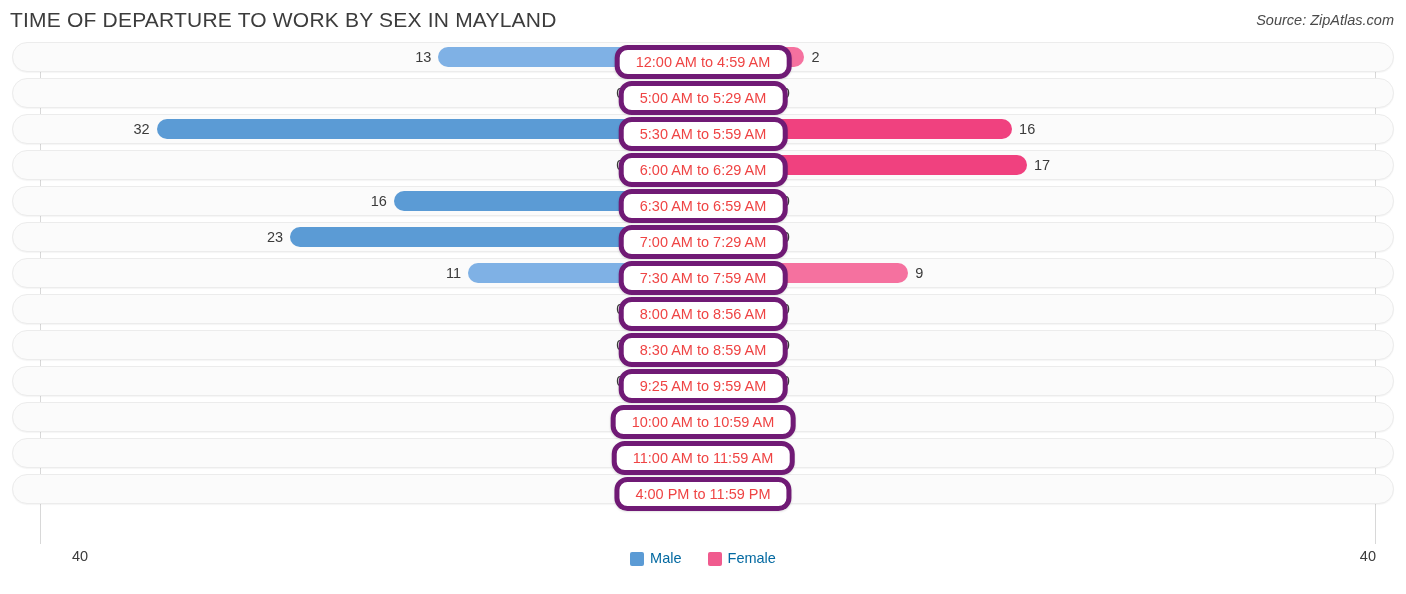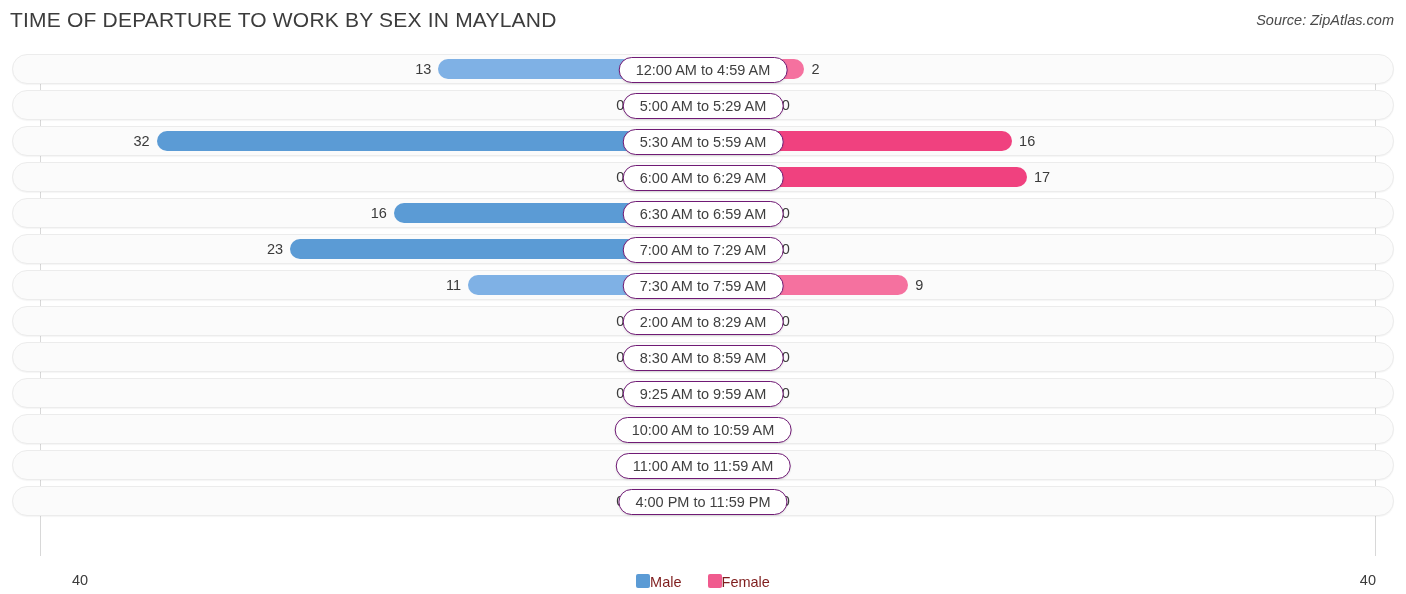--- a/index.html
+++ b/index.html
@@ -32,21 +32,21 @@
     right: 12px; top: 12px;
     font-size: 14.5px;
     font-style: italic;
     color: #4a4a4a;
     white-space: nowrap;
   }
 
   
   .plot {
     position: relative;
-    margin: 12px 12px;
+    margin: 0 12px;
     height: 502px;
   }
   .axis-line {
     position: absolute;
     top: 0; bottom: 0;
     width: 1px;
     background: #d8d8d8;
     z-index: 0;
   }
   .axis-left  { left: 28px; }
@@ -95,23 +95,23 @@
   .pill {
     position: absolute;
     left: 50%;
     top: 2px;
     transform: translateX(-50%);
     height: 24px;
     line-height: 24px;
     padding: 0 16px;
     background: #ffffff;
     border-radius: 13px;
-    border: 1px solid #701a75;
-    font-size: 14.5px;
-    color: #404040;
+    border: 5px solid #701a75;
+    font-size: 14.5px;
+    color: #ef4444;
     white-space: nowrap;
     box-shadow: 0 1px 2px rgba(0,0,0,0.10);
     z-index: 3;
   }
 
   
   .footer {
     position: relative;
     height: 42px;
     margin: 0 12px;
@@ -129,24 +129,24 @@
   .legend {
     position: absolute;
     left: 0; right: 0; top: 6px;
     display: flex;
     justify-content: center;
     align-items: center;
     gap: 26px;
   }
   .legend-item {
     display: flex;
-    align-items: flex-start;
-    gap: 0;
-    font-size: 14.5px;
-    color: #7f1d1d;
+    align-items: flex-end;
+    gap: 6px;
+    font-size: 14.5px;
+    color: #0369a1;
   }
   .swatch {
     width: 14px; height: 14px;
     border-radius: 2px;
     display: inline-block;
   }
 </style>
 </head>
 <body>
 
@@ -222,21 +222,21 @@
         </div>
         <div class="pill">7:30 AM to 7:59 AM</div>
       </div>
       <div class="row">
         <div class="barspace">
           <div class="bar male" style="width: 5.2%; background: rgb(174, 205, 240);"></div>
           <div class="bar female" style="width: 5.2%; background: rgb(249, 175, 200);"></div>
           <div class="val male" style="right: calc(55.2% + 7px);">0</div>
           <div class="val female" style="left: calc(55.2% + 7px);">0</div>
         </div>
-        <div class="pill">2:00 AM to 8:29 AM</div>
+        <div class="pill">8:00 AM to 8:56 AM</div>
       </div>
       <div class="row">
         <div class="barspace">
           <div class="bar male" style="width: 5.2%; background: rgb(174, 205, 240);"></div>
           <div class="bar female" style="width: 5.2%; background: rgb(249, 175, 200);"></div>
           <div class="val male" style="right: calc(55.2% + 7px);">0</div>
           <div class="val female" style="left: calc(55.2% + 7px);">0</div>
         </div>
         <div class="pill">8:30 AM to 8:59 AM</div>
       </div>

